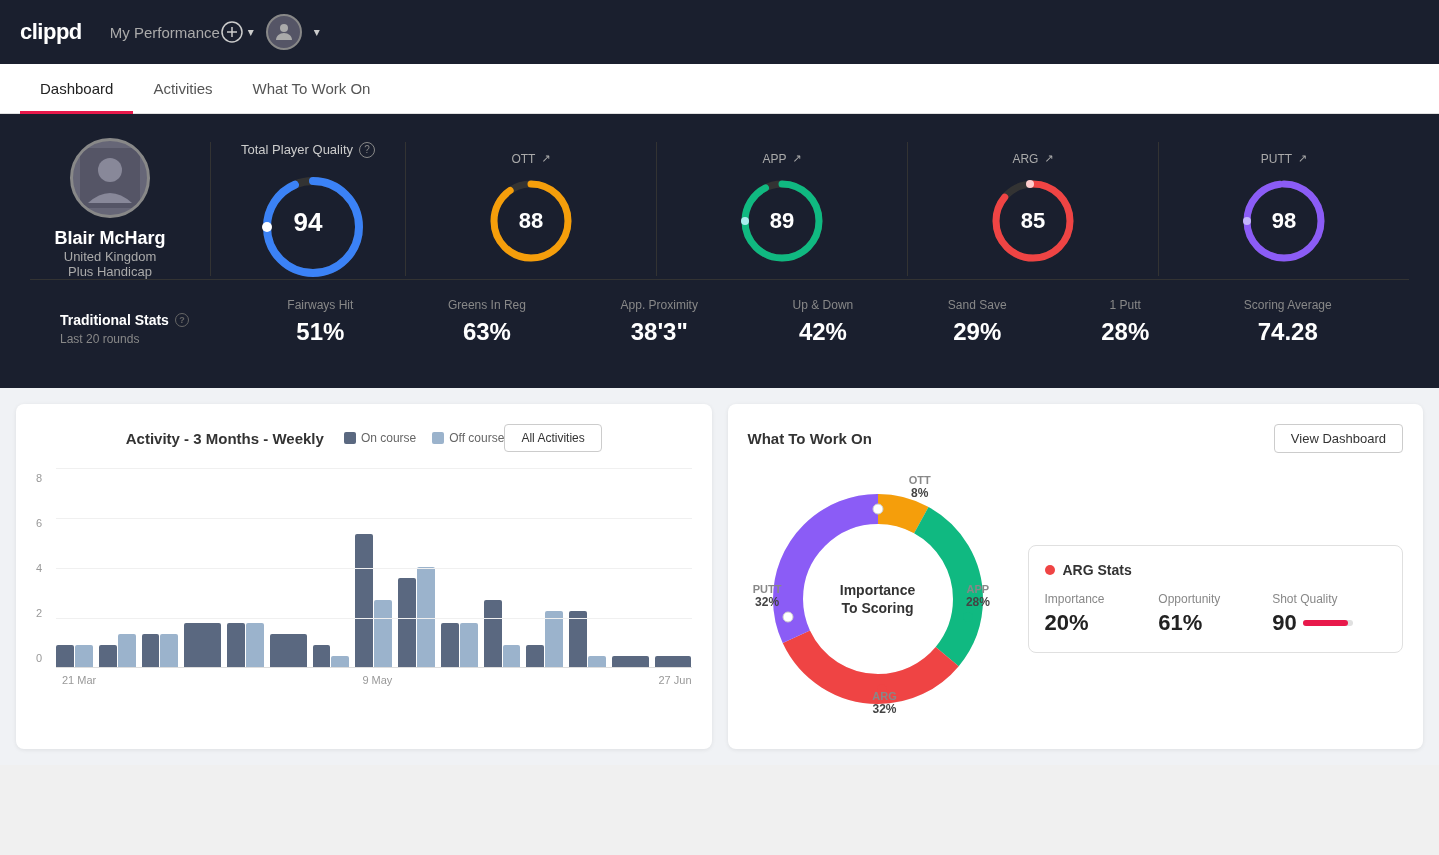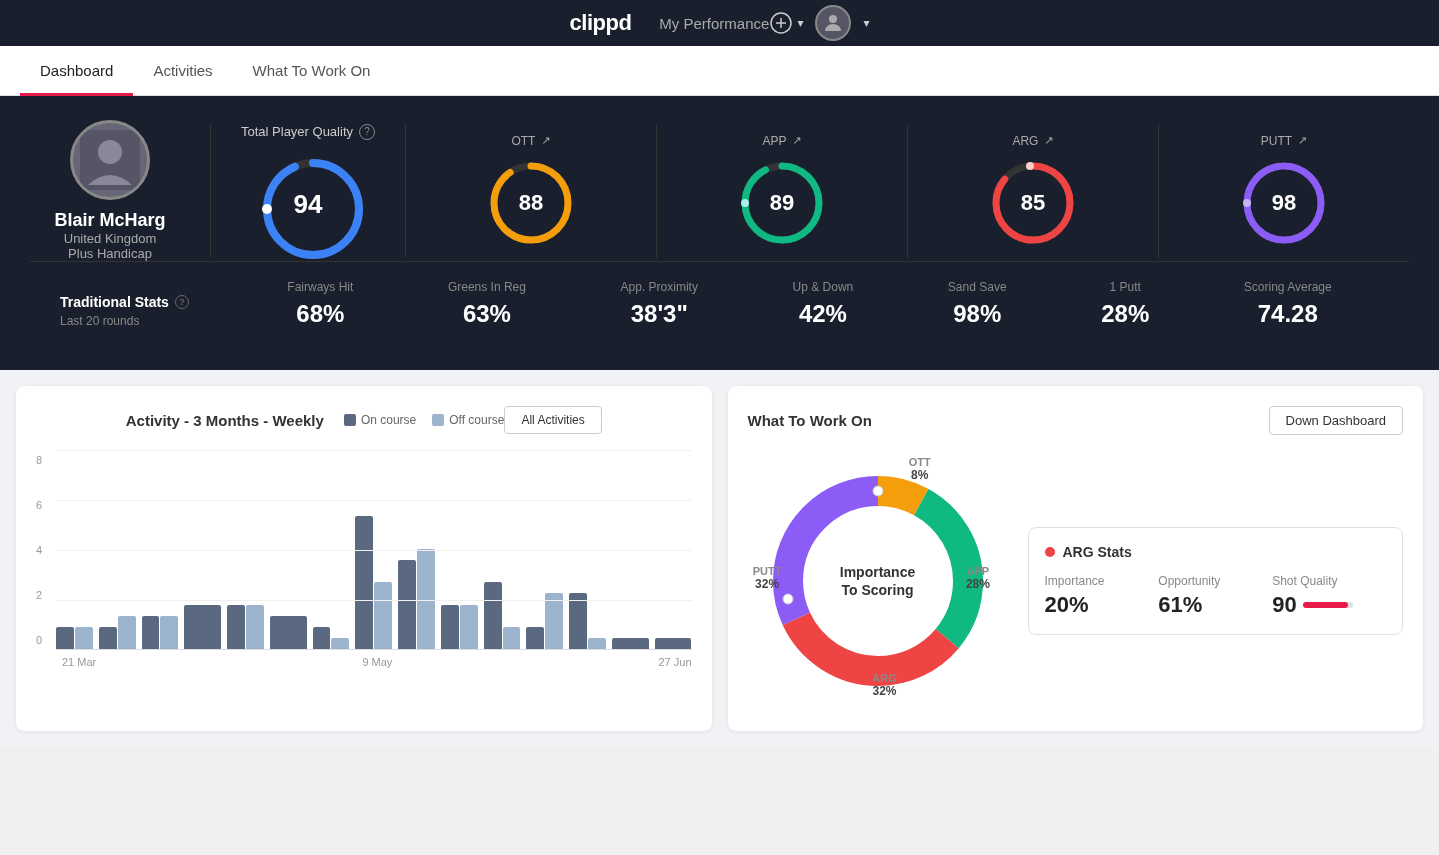--- a/index.html
+++ b/index.html
@@ -4,22 +4,22 @@
   <style>
     * { box-sizing: border-box; margin: 0; padding: 0; }
     body { font-family: -apple-system, BlinkMacSystemFont, 'Segoe UI', sans-serif; background: #f0f0f0; }
 
     
     .header {
       background: #1a1f2e;
       display: flex;
       align-items: center;
       padding: 0 20px;
-      height: 46px;
-      justify-content: center;
+      height: 64px;
+      justify-content: flex-start;
     }
     .logo { color: #e8194b; font-size: 22px; font-weight: bold; letter-spacing: -0.5px; }
     .logo span { color: #fff; }
     .header-title { color: #aaa; font-size: 15px; margin-left: 20px; }
     .header-left { display: flex; align-items: center; gap: 8px; }
     .header-right { display: flex; align-items: center; gap: 12px; }
     .header-icon { color: #ccc; font-size: 22px; cursor: pointer; display: flex; align-items: center; gap: 4px; }
     .avatar-circle { width: 36px; height: 36px; border-radius: 50%; background: #556; border: 2px solid #888; overflow: hidden; display: flex; align-items: center; justify-content: center; color: #ccc; font-size: 14px; }
 
     
@@ -293,37 +293,37 @@
     <div class="trad-label-block">
       <div class="trad-label">
         <span>Traditional Stats</span>
         <span class="help-icon" style="border:1px solid #666;color:#666;width:14px;height:14px;border-radius:50%;font-size:9px;display:inline-flex;align-items:center;justify-content:center;">?</span>
       </div>
       <div class="trad-sublabel">Last 20 rounds</div>
     </div>
     <div class="trad-items">
       <div class="trad-item">
         <div class="trad-item-label">Fairways Hit</div>
-        <div class="trad-item-val">68%</div>
+        <div class="trad-item-val">51%</div>
       </div>
       <div class="trad-item">
         <div class="trad-item-label">Greens In Reg</div>
         <div class="trad-item-val">63%</div>
       </div>
       <div class="trad-item">
         <div class="trad-item-label">App. Proximity</div>
         <div class="trad-item-val">38'3"</div>
       </div>
       <div class="trad-item">
         <div class="trad-item-label">Up &amp; Down</div>
         <div class="trad-item-val">42%</div>
       </div>
       <div class="trad-item">
         <div class="trad-item-label">Sand Save</div>
-        <div class="trad-item-val">98%</div>
+        <div class="trad-item-val">29%</div>
       </div>
       <div class="trad-item">
         <div class="trad-item-label">1 Putt</div>
         <div class="trad-item-val">28%</div>
       </div>
       <div class="trad-item">
         <div class="trad-item-label">Scoring Average</div>
         <div class="trad-item-val">74.28</div>
       </div>
     </div>
@@ -433,21 +433,21 @@
         <span style="font-size:11px;color:#999;">21 Mar</span>
         <span style="font-size:11px;color:#999;">9 May</span>
         <span style="font-size:11px;color:#999;">27 Jun</span>
       </div>
     </div>
   </div>
 
   <div class="card work-on-card">
     <div class="work-header">
       <span class="card-title">What To Work On</span>
-      <button class="view-dashboard-btn">Down Dashboard</button>
+      <button class="view-dashboard-btn">View Dashboard</button>
     </div>
 
     <div class="work-content">
 
       <div style="position:relative;width:260px;height:260px;flex-shrink:0;">
         
         <svg width="260" height="260" viewBox="0 0 260 260">
 
           <circle cx="130" cy="130" r="90" fill="none" stroke="#f0f0f0" stroke-width="30"></circle>
 

